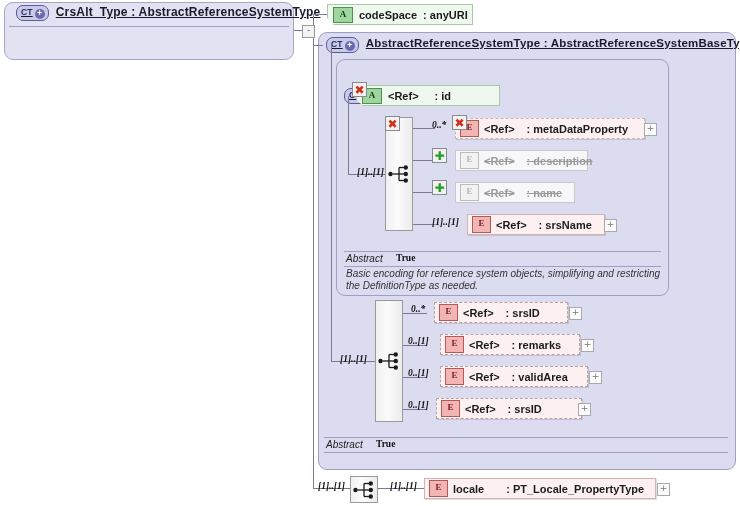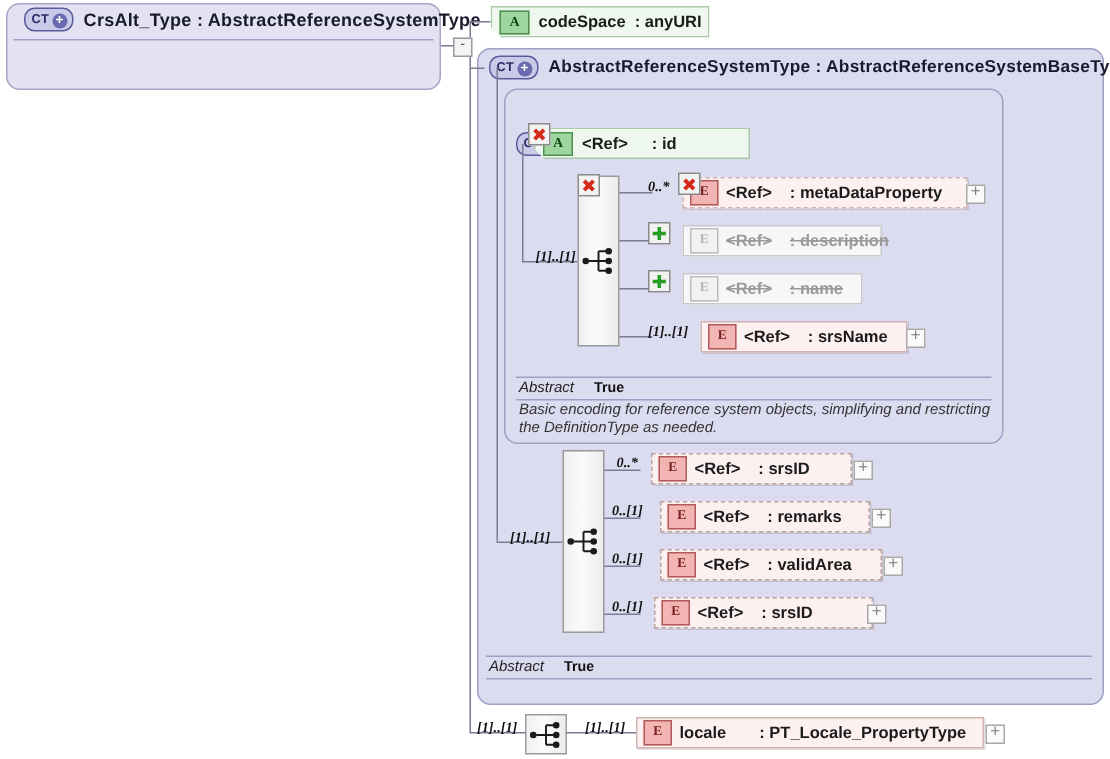--- a/index.html
+++ b/index.html
@@ -23,26 +23,27 @@
     border:1px solid #9f9fc4;
     border-radius:9px;
   }
   .ct-inner{
     background:#dcdcf0;
     border:1px solid #9f9fc4;
     border-radius:9px;
   }
   .ct-title{
     position:absolute;
-    display:flex;align-items:center;
+    display:flex;
     white-space:nowrap;
     font-weight:bold;
     font-size:11.5px;
     color:#1a1a2e;
     letter-spacing:.2px;
+    text-decoration:underline;
   }
   .ct-badge{
     display:inline-block;
     border:1.4px solid #5a5a9c;
     border-radius:7px;
     background:#c9c9e8;
     color:#2a2a66;
     font-size:8.5px;
     font-weight:bold;
     line-height:10px;
@@ -80,20 +81,21 @@
     position:absolute;
     font-style:italic;
     font-size:10px;
     color:#222;
   }
   .abstract-value{
     position:absolute;
     font-size:9.5px;
     font-weight:bold;
     color:#111;
+    font-family:Liberation Serif, serif;
   }
 
   
   .root-box{
     background:#e2e2f2;
     border:1px solid #a6a6c8;
     border-radius:9px;
   }
   .root-doc{
     position:absolute;

